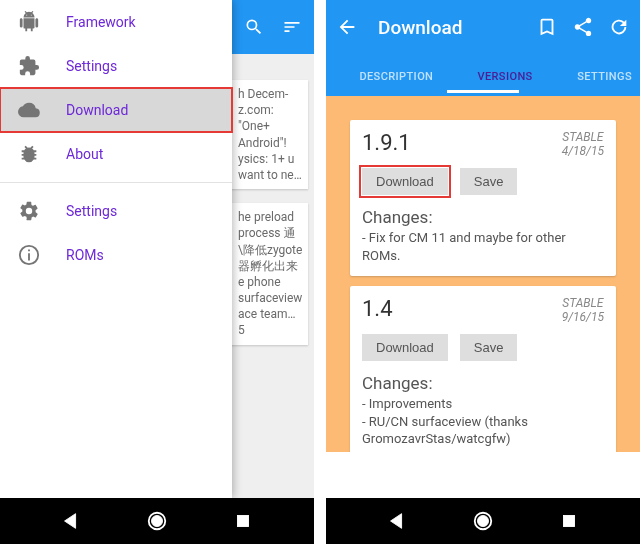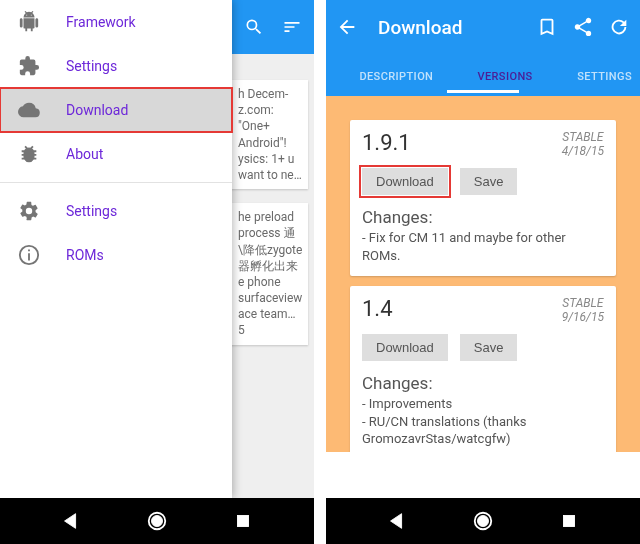--- a/index.html
+++ b/index.html
@@ -380,21 +380,21 @@
               <div>STABLE</div>
               <div>9/16/15</div>
             </div>
           </div>
           <div class="btn-row">
             <button class="btn">Download</button>
             <button class="btn">Save</button>
           </div>
           <div class="changes-h">Changes:</div>
           <div class="changes-body" style="white-space:pre-line">- Improvements
-- RU/CN translations (thanks GromozavrStas/watcgfw)</div>
+- RU/CN surfaceview (thanks GromozavrStas/watcgfw)</div>
         </div>
       </div>
     </div>
     <div class="navbar">
       <span class="nb"><svg viewBox="0 0 24 24">
             <path d="M17 4l-12 8 12 8z"></path>
           </svg></span>
       <span class="nb"><svg viewBox="0 0 24 24">
             <circle cx="12" cy="12" r="6" fill="#fff"></circle>
             <circle cx="12" cy="12" r="9" fill="none" stroke="#fff" stroke-width="2"></circle>

